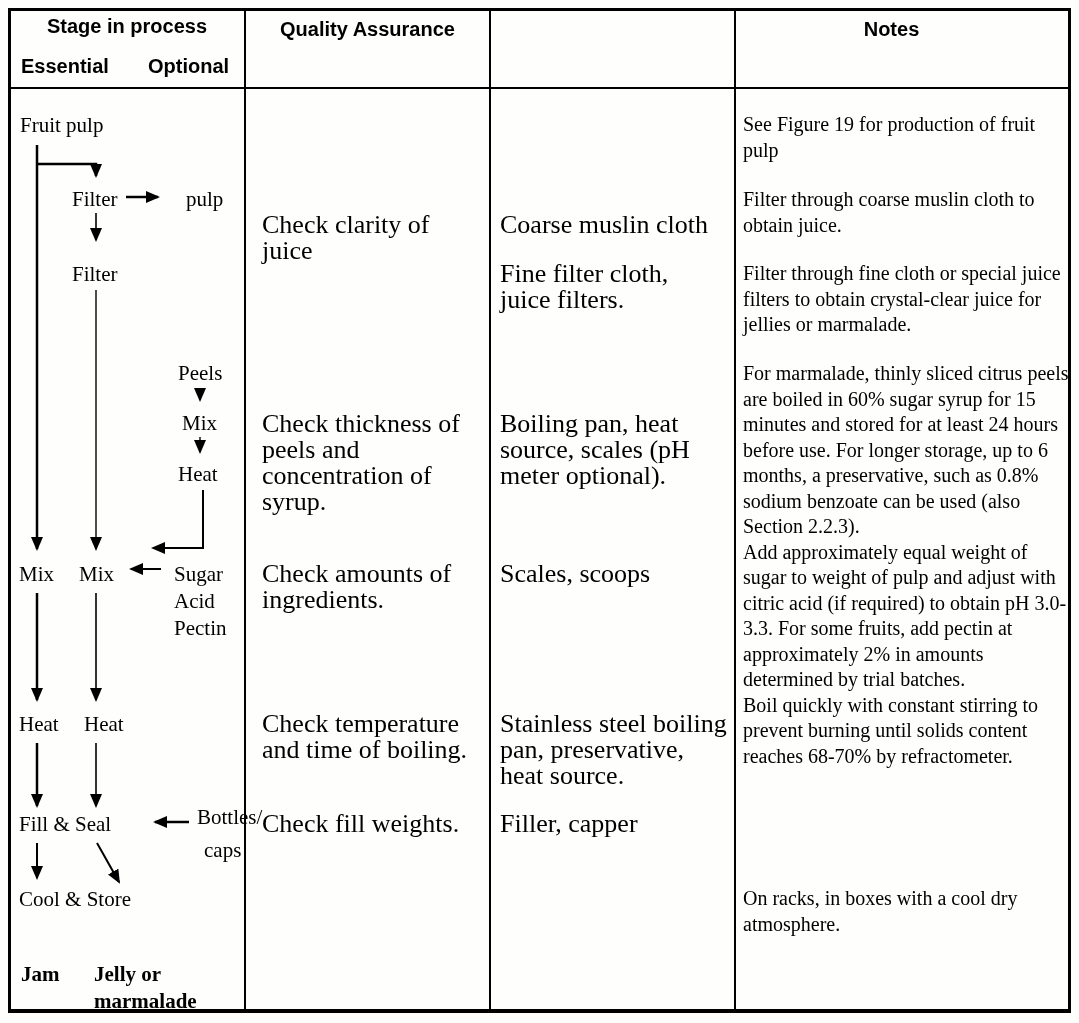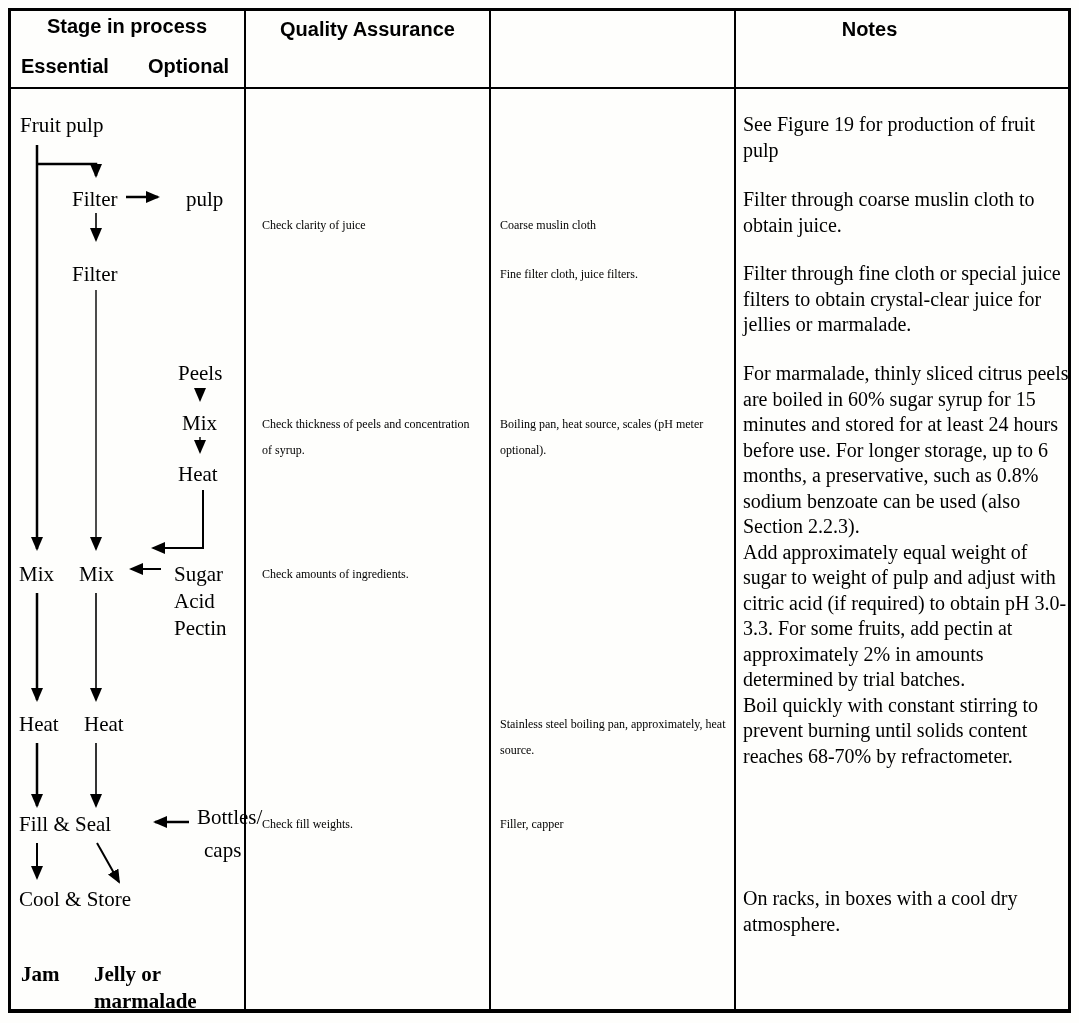--- a/index.html
+++ b/index.html
@@ -13,21 +13,21 @@
     border:3px solid #000; border-bottom-width:4px; box-sizing:border-box;
   }
   .vline { position:absolute; top:8px; height:1005px; width:2px; background:#000; }
   .hline { position:absolute; left:8px; top:87px; width:1063px; height:2px; background:#000; }
   .hdr {
     position:absolute; font-family:"Liberation Sans", sans-serif;
     font-weight:bold; font-size:20px; white-space:nowrap;text-align:right;
   }
   .hdr-c { text-align:center; }
   .txt { position:absolute; font-size:21px; line-height:26px; white-space:nowrap; }
-  .blk { position:absolute; font-size:12px; line-height:26px; }
+  .blk { position:absolute; font-size:26px; line-height:26px; }
   .note-blk { position:absolute; font-size:20px; line-height:25.5px; }
   .note-blk p { margin:0; }
   .bold-serif { font-weight:bold; }
   svg.arrows { position:absolute; left:0; top:0; pointer-events:none; }
   svg.arrows path { stroke:#000; fill:none; }
 </style>
 </head>
 <body>
 
 <div class="page">
@@ -35,21 +35,21 @@
   <div class="frame"></div>
   <div class="vline" style="left:244px;"></div>
   <div class="vline" style="left:489px;"></div>
   <div class="vline" style="left:734px;"></div>
   <div class="hline"></div>
 
   <div class="hdr hdr-c" style="left:10px; top:15px; width:234px;">Stage in process</div>
   <div class="hdr" style="left:21px; top:55px;">Essential</div>
   <div class="hdr" style="left:148px; top:55px;">Optional</div>
   <div class="hdr hdr-c" style="left:246px; top:18px; width:243px;">Quality Assurance</div>
-  <div class="hdr hdr-c" style="left:736px; top:18px; width:267px;">Notes</div>
+  <div class="hdr hdr-c" style="left:736px; top:18px; width:267px;padding-left:22px;">Notes</div>
 
   <svg class="arrows" width="1079" height="1023" viewBox="0 0 1079 1023">
     <defs>
       <marker id="arrow" markerUnits="userSpaceOnUse" markerWidth="14" markerHeight="12" refX="12" refY="6" orient="auto">
         <path d="M0,0 L14,6 L0,12 Z" style="fill:#000; stroke:none;"></path>
       </marker>
     </defs>
     <path d="M37,145 V549" stroke-width="2.5" marker-end="url(#arrow)"></path>
     <path d="M36,164 H96 V176" stroke-width="2.5" marker-end="url(#arrow)"></path>
     <path d="M126,197 H158" stroke-width="2.5" marker-end="url(#arrow)"></path>
@@ -86,26 +86,28 @@
   <span class="txt" style="left:197px; top:804px;">Bottles/</span>
   <span class="txt" style="left:204px; top:837px;">caps</span>
   <span class="txt" style="left:19px; top:886px;">Cool &amp; Store</span>
   <span class="txt bold-serif" style="left:21px; top:961px;">Jam</span>
   <span class="txt bold-serif" style="left:94px; top:961px;">Jelly or</span>
   <span class="txt bold-serif" style="left:94px; top:988px;">marmalade</span>
 
   <div class="blk" style="left:262px; top:212px; width:220px;">Check clarity of juice</div>
   <div class="blk" style="left:262px; top:411px; width:218px;">Check thickness of peels and concentration of syrup.</div>
   <div class="blk" style="left:262px; top:561px; width:218px;">Check amounts of ingredients.</div>
+  <div class="blk" style="left:262px; top:711px; width:218px;">Check temperature and time of boiling.</div>
   <div class="blk" style="left:262px; top:811px; width:218px;">Check fill weights.</div>
 
   <div class="blk" style="left:500px; top:212px; width:225px;">Coarse muslin cloth</div>
   <div class="blk" style="left:500px; top:261px; width:225px;">Fine filter cloth, juice filters.</div>
   <div class="blk" style="left:500px; top:411px; width:225px;">Boiling pan, heat source, scales (pH meter optional).</div>
-  <div class="blk" style="left:500px; top:711px; width:230px;">Stainless steel boiling pan, approximately, heat source.</div>
+  <div class="blk" style="left:500px; top:561px; width:225px;">Scales, scoops</div>
+  <div class="blk" style="left:500px; top:711px; width:230px;">Stainless steel boiling pan, preservative, heat source.</div>
   <div class="blk" style="left:500px; top:811px; width:225px;">Filler, capper</div>
 
   <div class="note-blk" style="left:743px; top:112px; width:324px;">See Figure 19 for production of fruit pulp</div>
   <div class="note-blk" style="left:743px; top:187px; width:324px;">Filter through coarse muslin cloth to obtain juice.</div>
   <div class="note-blk" style="left:743px; top:261px; width:324px;">Filter through fine cloth or special juice filters to obtain crystal-clear juice for jellies or marmalade.</div>
   <div class="note-blk" style="left:743px; top:361px; width:326px;">
     <p>For marmalade, thinly sliced citrus peels are boiled in 60% sugar syrup for 15 minutes and stored for at least 24 hours before use.  For longer storage, up to 6 months, a preservative, such as 0.8% sodium benzoate can be used (also Section 2.2.3).</p>
     <p>Add approximately equal weight of sugar to weight of pulp and adjust with citric acid (if required) to obtain pH 3.0-3.3.  For some fruits, add pectin at approximately 2% in amounts determined by trial batches.</p>
     <p>Boil quickly with constant stirring to prevent burning until solids content reaches 68-70% by refractometer.</p>
   </div>

